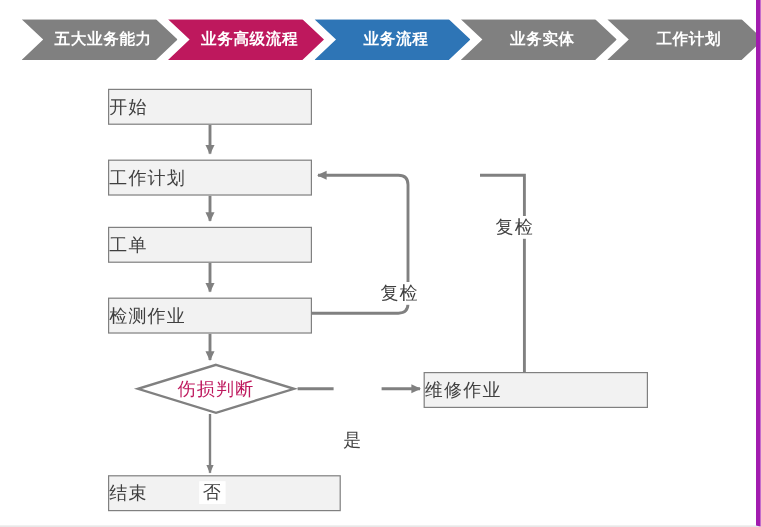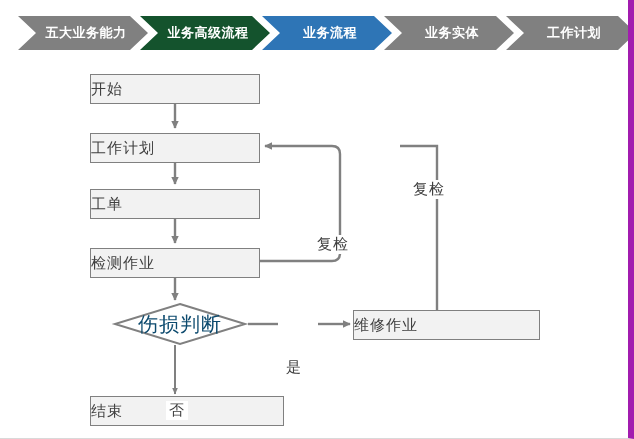--- a/index.html
+++ b/index.html
@@ -8,21 +8,21 @@
     background: #ffffff;
   }
   body {
     font-family: "Liberation Sans", "DejaVu Sans", sans-serif;
   }
   #canvas {
     position: relative;
     width: 634px;
     height: 439px;
     background: #ffffff;
-    border-right: 6px solid #a21caf;
+    border-right: 4px solid #a21caf;
     border-bottom: 1px solid #d9d9d9;
     box-sizing: border-box;
     overflow: hidden;
   }
 
   
   #breadcrumb {
     position: absolute;
     left: 0;
     top: 16px;
@@ -75,22 +75,22 @@
   }
   .diamond-label {
     position: absolute;
     left: 0;
     top: 0;
     width: 100%;
     height: 100%;
     display: flex;
     align-items: center;
     justify-content: center;
-    font-size: 20px;
-    color: #0c4a6e;
+    font-size: 15px;
+    color: #be185d;
     letter-spacing: 1px;
     white-space: nowrap;
   }
 
   
   .flabel {
     position: absolute;
     font-size: 15px;
     color: #404040;
     letter-spacing: 1px;
@@ -117,21 +117,21 @@
 
   <div id="breadcrumb">
 
     <div class="chev" style="left:18px; width:130px;
                 background:#808080;
                 clip-path: polygon(0 0, 112px 0, 130px 17px, 112px 34px, 0 34px, 18px 17px);">
       <span class="chev-label">五大业务能力</span>
     </div>
 
     <div class="chev" style="left:140px; width:130px;
-                background:#14532d;
+                background:#be185d;
                 clip-path: polygon(0 0, 112px 0, 130px 17px, 112px 34px, 0 34px, 18px 17px);">
       <span class="chev-label">业务高级流程</span>
     </div>
 
     <div class="chev" style="left:262px; width:130px;
                 background:#2e75b6;
                 clip-path: polygon(0 0, 112px 0, 130px 17px, 112px 34px, 0 34px, 18px 17px);">
       <span class="chev-label">业务流程</span>
     </div>
 

